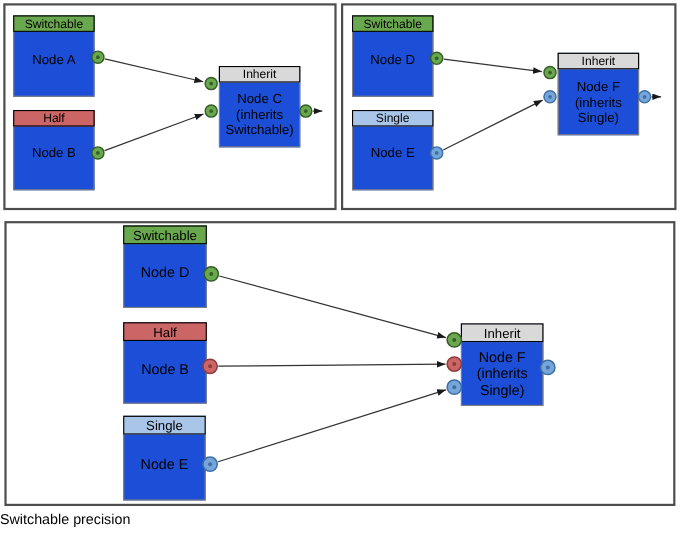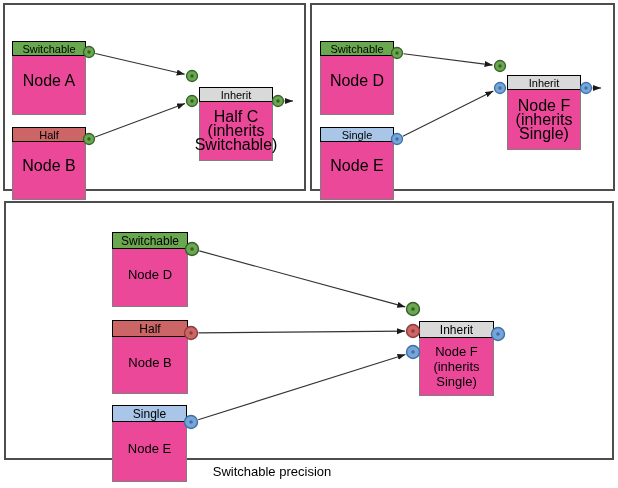--- a/index.html
+++ b/index.html
@@ -4,47 +4,47 @@
 <style>
   html,body{margin:0;padding:0;background:#ffffff;}
   .canvas{
     position:relative;width:618px;height:488px;background:#ffffff;
     font-family:"Liberation Sans", sans-serif;overflow:hidden;
   }
   .panel{
     position:absolute;border:2px solid #4d4d4d;background:#ffffff;box-sizing:border-box;
   }
   .node{
-    position:absolute;background:#ec4899;border:1px solid #7f7f7f;box-sizing:border-box;z-index:1;margin-top:27px;
+    position:absolute;background:#1d4ed8;border:1px solid #7f7f7f;box-sizing:border-box;z-index:1;
   }
   .node-header{
     position:absolute;left:-1px;right:-1px;top:-1px;border:1px solid #000000;
     text-align:center;color:#000000;box-sizing:border-box;
     display:flex;align-items:center;justify-content:center;
   }
   .hdr-switchable{background:#6aa84f;}
   .hdr-half{background:#cc6666;}
   .hdr-single{background:#a9c6e9;}
   .hdr-inherit{background:#d9d9d9;text-align:center;}
   .node-body{
     position:absolute;left:0;right:0;bottom:0;
     display:flex;align-items:center;justify-content:center;
     text-align:center;color:#000000;white-space:pre-line;
   }
   
   .p-top .node-header{height:15px;font-size:11px;}
-  .p-top .node-body{top:14px;font-size:16px;line-height:14px;text-align:center;}
+  .p-top .node-body{top:14px;font-size:12px;line-height:14px;text-align:center;}
   
   .p-bot .node-header{height:17px;font-size:12px;}
   .p-bot .node-body{top:16px;font-size:13px;line-height:15px;}
   .bias-up{padding-bottom:9px;}
   .bias-up-sm{padding-bottom:6px;}
   .edges{position:absolute;left:0;top:0;z-index:2;pointer-events:none;}
   .caption{
-    position:absolute;left:0;top:464px;width:544px;text-align:center;
+    position:absolute;left:0;top:464px;width:544px;text-align:left;
     font-size:13px;color:#000000;
   }
 </style>
 </head>
 <body>
 
 <div class="canvas">
 
   <div class="panel" style="left:3px;top:3px;width:303px;height:188px;"></div>
   <div class="panel" style="left:310px;top:3px;width:305px;height:188px;"></div>
@@ -53,21 +53,21 @@
   <div class="node p-top" style="left:12px;top:14px;width:74px;height:74px;">
     <div class="node-header hdr-switchable">Switchable</div>
     <div class="node-body bias-up">Node A</div>
   </div>
   <div class="node p-top" style="left:12px;top:100px;width:74px;height:73px;">
     <div class="node-header hdr-half">Half</div>
     <div class="node-body bias-up">Node B</div>
   </div>
   <div class="node p-top" style="left:199px;top:60px;width:74px;height:74px;">
     <div class="node-header hdr-inherit">Inherit</div>
-    <div class="node-body">Half C
+    <div class="node-body">Node C
 (inherits
 Switchable)</div>
   </div>
 
   <div class="node p-top" style="left:320px;top:14px;width:74px;height:74px;">
     <div class="node-header hdr-switchable">Switchable</div>
     <div class="node-body bias-up">Node D</div>
   </div>
   <div class="node p-top" style="left:320px;top:100px;width:74px;height:73px;">
     <div class="node-header hdr-single">Single</div>

